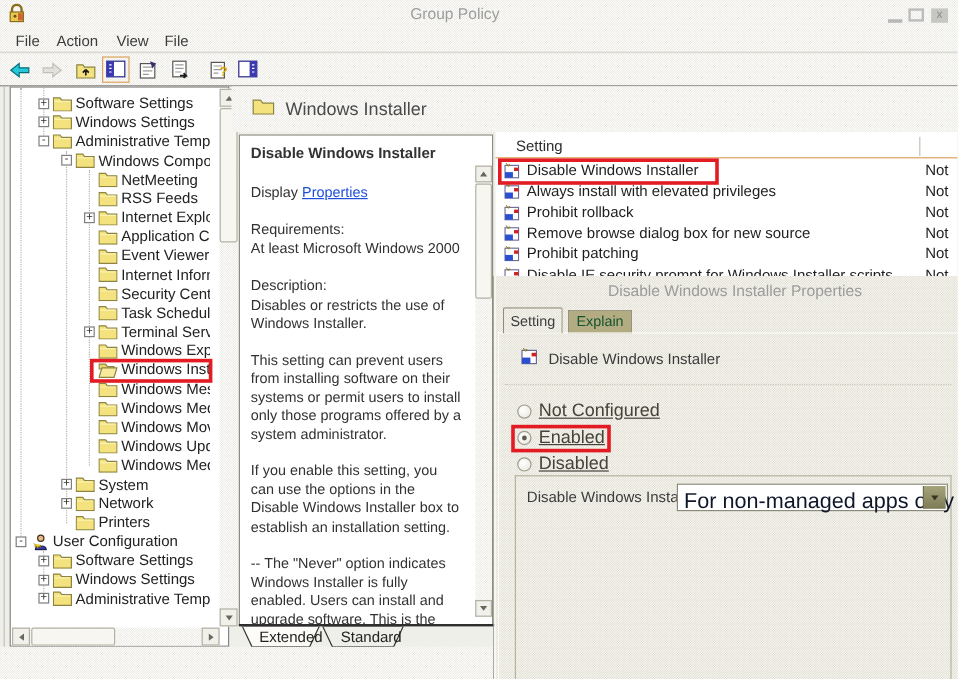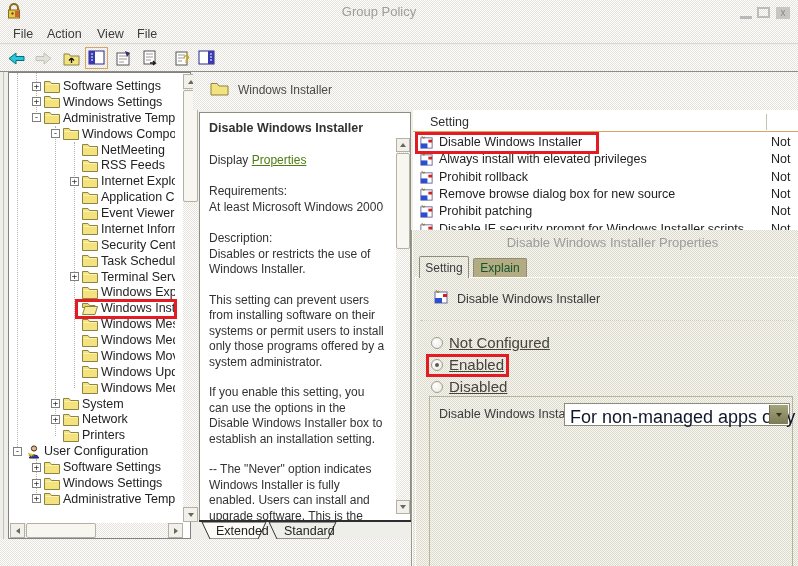--- a/index.html
+++ b/index.html
@@ -53,30 +53,30 @@
   .tri{width:0;height:0;border:3px solid transparent;}
   .tri.up{border-bottom:4px solid #6a685c;margin-top:-3px;}
   .tri.down{border-top:4px solid #6a685c;margin-bottom:-3px;}
   .tri.left{border-right:4px solid #6a685c;margin-left:-3px;}
   .tri.right{border-left:4px solid #6a685c;margin-right:-3px;}
   #tree-vsb{left:174px;top:1px;width:15px;height:448px;}
   #tree-hsb{left:1px;top:450px;width:173px;height:15px;}
 
   
   #results-strip{left:193px;top:72px;width:605px;height:38px;}
-  #strip-title{left:45px;top:11px;font-size:12px;color:#4a4a4a;}
+  #strip-title{left:45px;top:11px;font-size:15px;color:#4a4a4a;}
   #strip-folder{left:17px;top:9px;}
 
   
   #desc-box{left:199px;top:112px;width:212px;height:409px;background:#fff;
     border:1px solid #8f8d80;overflow:hidden;padding:8px 24px 4px 9px;
     font-size:12px;line-height:15.5px;color:#323232;}
   #desc-title{font-weight:bold;font-size:12.5px;margin-bottom:16px;}
   #desc-display{margin-bottom:16px;}
-  #desc-link{color:#4d7c0f;text-decoration:underline;cursor:pointer;}
+  #desc-link{color:#1d4ed8;text-decoration:underline;cursor:pointer;}
   .desc-block{margin-bottom:16px;}
   .desc-para{margin-top:15px;}
   .desc-para:first-child{margin-top:0;}
   #desc-vsb{left:396px;top:138px;width:14px;height:376px;}
 
   
   #tabs-topline{left:199px;top:520px;width:213px;height:2px;background:#2e2e2e;}
   #bottom-tabs{left:200px;top:522px;}
 
   

